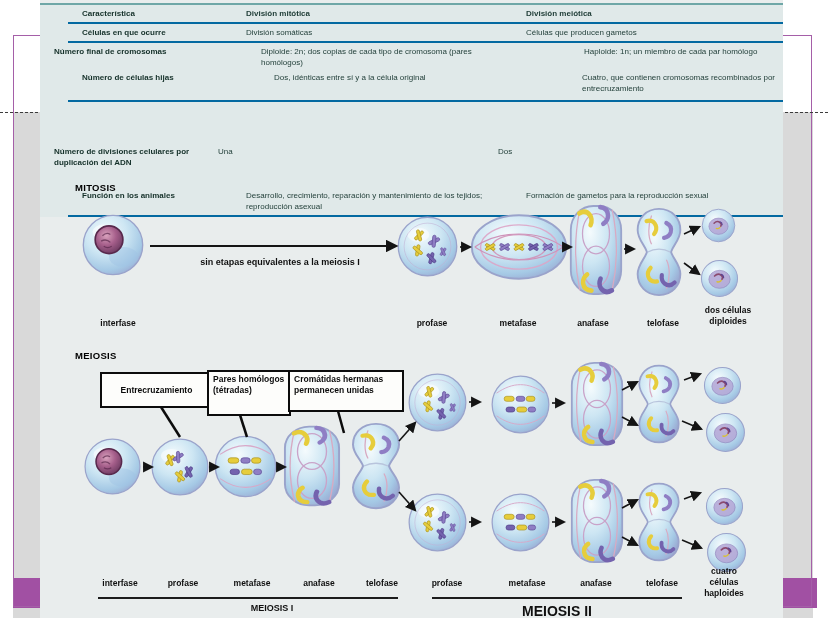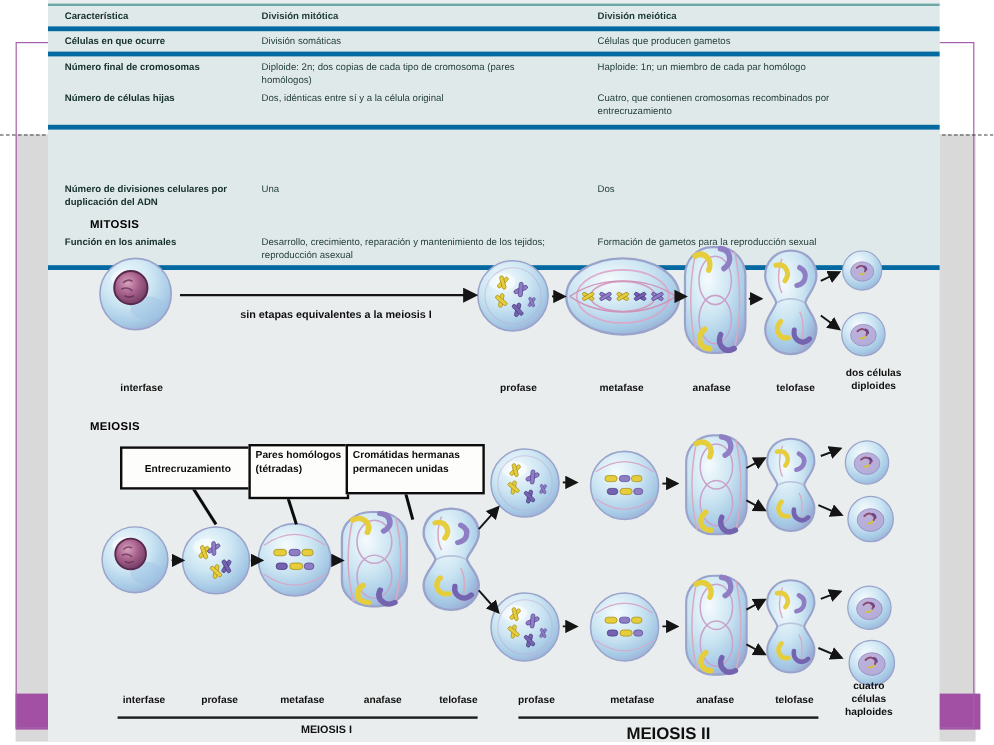--- a/index.html
+++ b/index.html
@@ -8,27 +8,27 @@
   
   #gray-panel{position:absolute;left:13px;top:112px;width:800px;height:506px;background:#d9d9d9;}
   #purple-band{position:absolute;left:13px;top:578px;width:804px;height:30px;background:#a150a3;}
   #frame{position:absolute;left:13px;top:35px;width:799px;height:572px;border:1.5px solid #a55fa8;box-sizing:border-box;}
   #dashed-line{position:absolute;left:0;top:112px;width:828px;border-top:1px dashed #3c3c3c;}
   
   #content{position:absolute;left:40px;top:0;width:743px;height:618px;background:#e9eded;}
   
   #cmp-table{position:absolute;left:0;top:3px;width:743px;background:#e0e9e9;border-top:2px solid #6fa7a7;color:#143029;}
   .trow{display:grid;grid-template-columns:178px 280px 1fr;font-size:8px;line-height:10.5px;}
-  .trow.bline{border-bottom:4px solid #0369a1;}
+  .trow.bline{border-bottom:2px solid #0369a1;margin-left:28px;}
   .tc{padding-top:4px;}
   .tc.c1{padding-left:14px;font-weight:700;padding-right:8px;}
   .tc.c2,.tc.c3{font-weight:400;color:#1d3b35;max-width:240px;padding-right:6px;}
   .thead .tc{font-weight:700;}
-  .h-head{min-height:17px;} .h-r0{min-height:17px;} .h-r1{min-height:26px;}
-  .h-r2{min-height:31px;} .h-r3{min-height:44px;margin-top:41px;} .h-r4{min-height:28px;}
+  .h-head{min-height:17px;} .h-r0{min-height:17px;} .h-r1{min-height:26px;gap:43px;}
+  .h-r2{min-height:31px;gap:28px;} .h-r3{min-height:44px;margin-top:41px;} .h-r4{min-height:28px;}
   
   .lbl{position:absolute;font-size:8.5px;font-weight:700;color:#101010;transform:translateX(-50%);white-space:nowrap;}
   .lbl.multi{white-space:normal;text-align:center;line-height:11px;}
   .sec-title{position:absolute;font-size:9.5px;font-weight:700;color:#000;letter-spacing:.3px;}
   .callout{position:absolute;background:#fdfdfb;border:2px solid #0c0c0c;box-sizing:border-box;
            font-size:8.5px;font-weight:700;line-height:10.5px;color:#0c0c0c;padding:2px 4px;}
   .callout.center{display:flex;align-items:center;justify-content:center;text-align:center;}
   .uline{position:absolute;height:1.5px;background:#1c1c1c;}
   svg{position:absolute;left:0;top:0;}
 </style>

